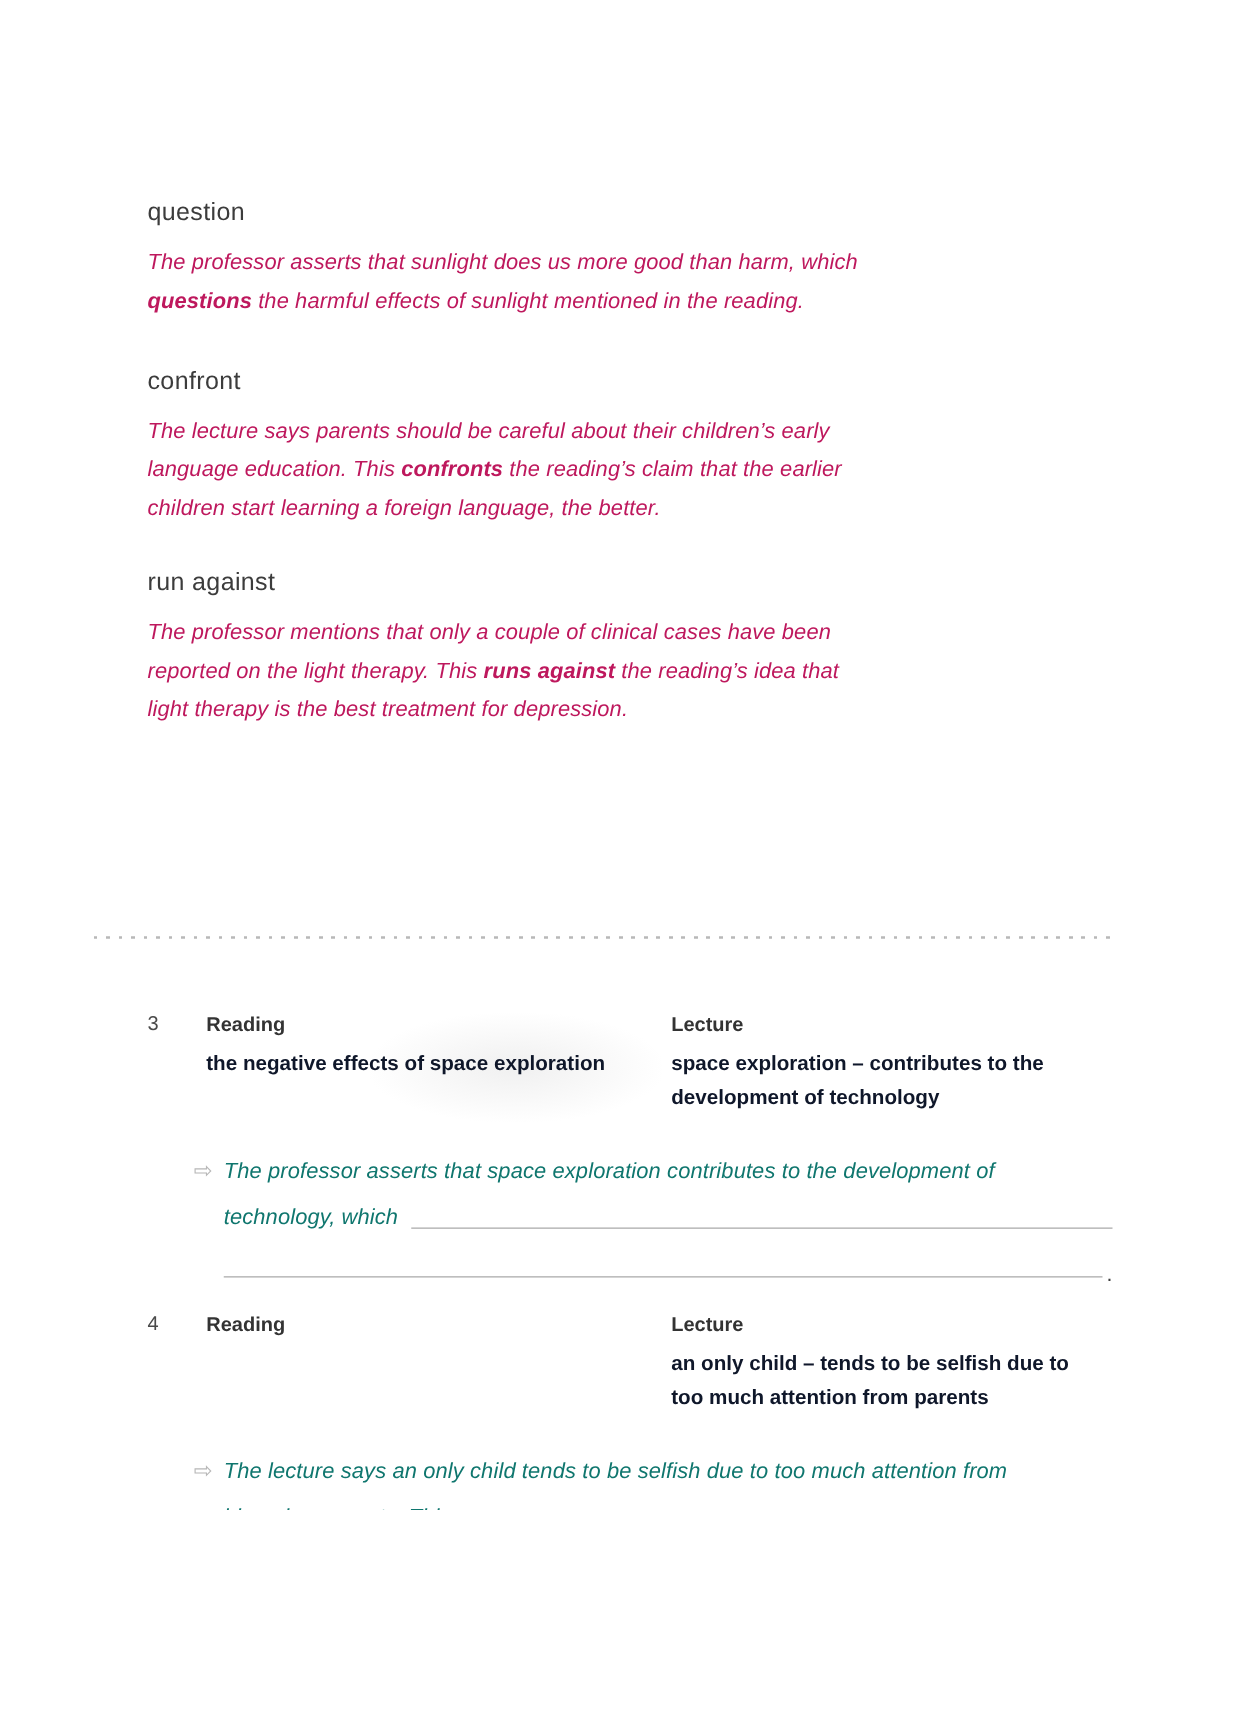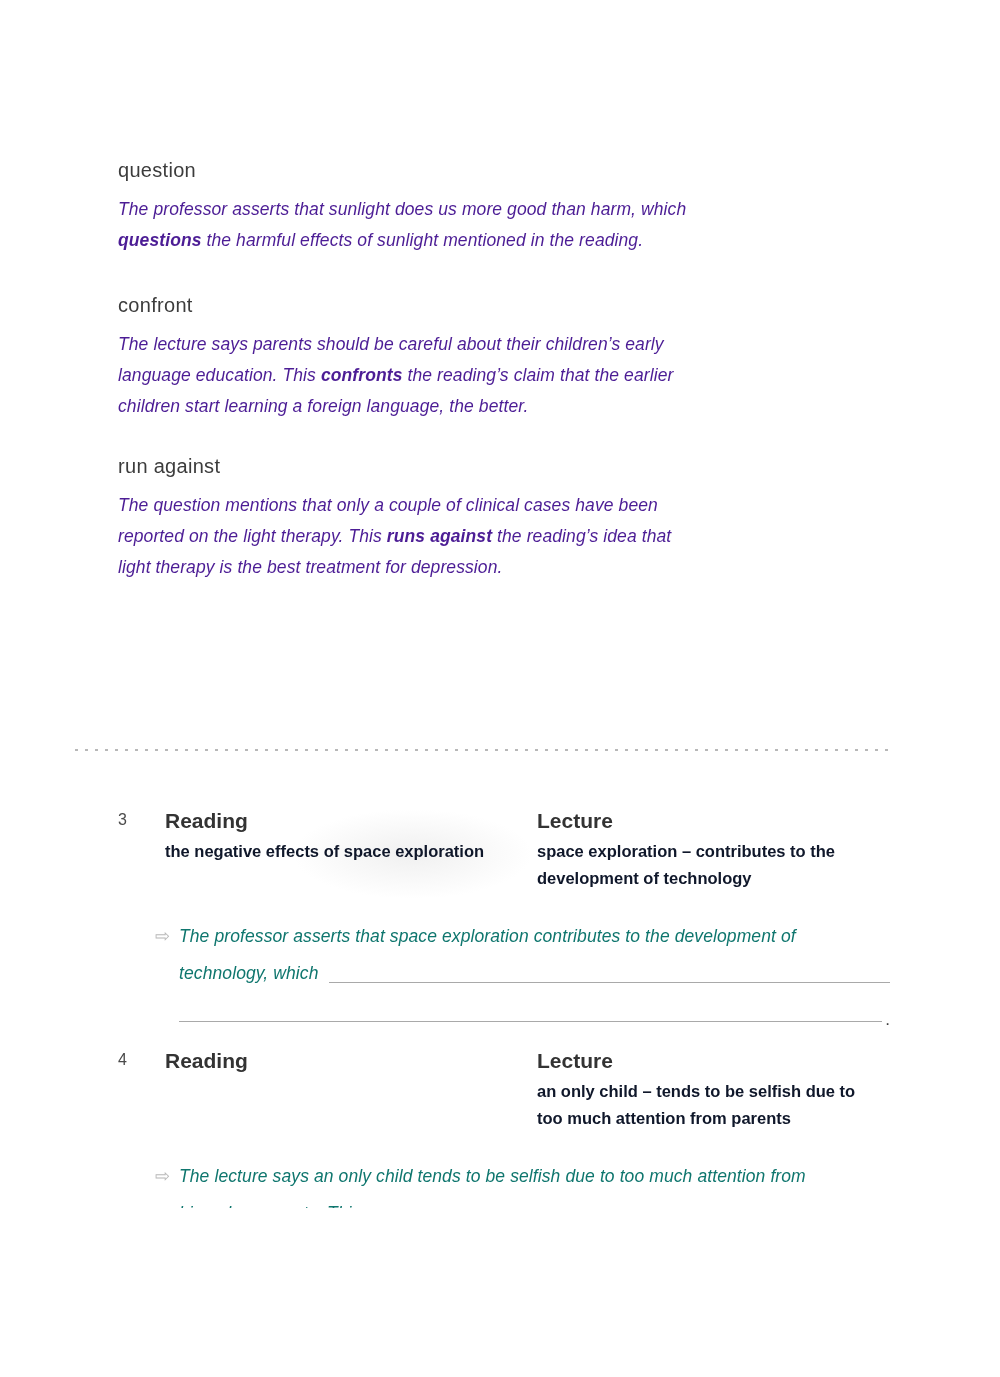--- a/index.html
+++ b/index.html
@@ -26,21 +26,21 @@
     font-size: 20px;
     font-weight: 400;
     color: #3c3c3c;
     letter-spacing: 0.3px;
     margin: 0 0 12px 0;
     line-height: 24px;
   }
   .vline {
     font-style: italic;
     font-size: 17.5px;
-    color: #4c1d95;
+    color: #be185d;
     line-height: 31px;
     letter-spacing: 0.1px;
     white-space: nowrap;
   }
   .vline b { font-weight: 700; }
 
   
   .divider {
     position: absolute;
     left: 75px;
@@ -72,21 +72,21 @@
     width: 47px;
     flex: 0 0 47px;
     font-size: 16px;
     color: #4a4a4a;
     padding-top: 1px;
   }
   .col { flex: 0 0 auto; }
   .col-reading { width: 372px; }
   .col-lecture { width: 345px; }
   .col .col-label {
-    font-size: 21px;
+    font-size: 16px;
     font-weight: 700;
     color: #333333;
     margin: 0 0 6px 0;
     line-height: 22px;
   }
   .col p {
     margin: 0;
     font-size: 16.5px;
     color: #0f172a;
     line-height: 26.5px;
@@ -183,21 +183,21 @@
 
   <section class="vocab" style="top:293px">
     <h2 class="term">confront</h2>
     <div class="vline"><span>The lecture says parents should be careful about their children’s early</span></div>
     <div class="vline"><span>language education. This </span><b>confronts</b><span> the reading’s claim that the earlier</span></div>
     <div class="vline"><span>children start learning a foreign language, the better.</span></div>
   </section>
 
   <section class="vocab" style="top:454px">
     <h2 class="term">run against</h2>
-    <div class="vline"><span>The question mentions that only a couple of clinical cases have been</span></div>
+    <div class="vline"><span>The professor mentions that only a couple of clinical cases have been</span></div>
     <div class="vline"><span>reported on the light therapy. This </span><b>runs against</b><span> the reading’s idea that</span></div>
     <div class="vline"><span>light therapy is the best treatment for depression.</span></div>
   </section>
 
   <div class="divider"></div>
 
   <div class="smudge"></div>
 
   <div class="item-row" style="top:810px">
     <div class="item-num">3</div>

